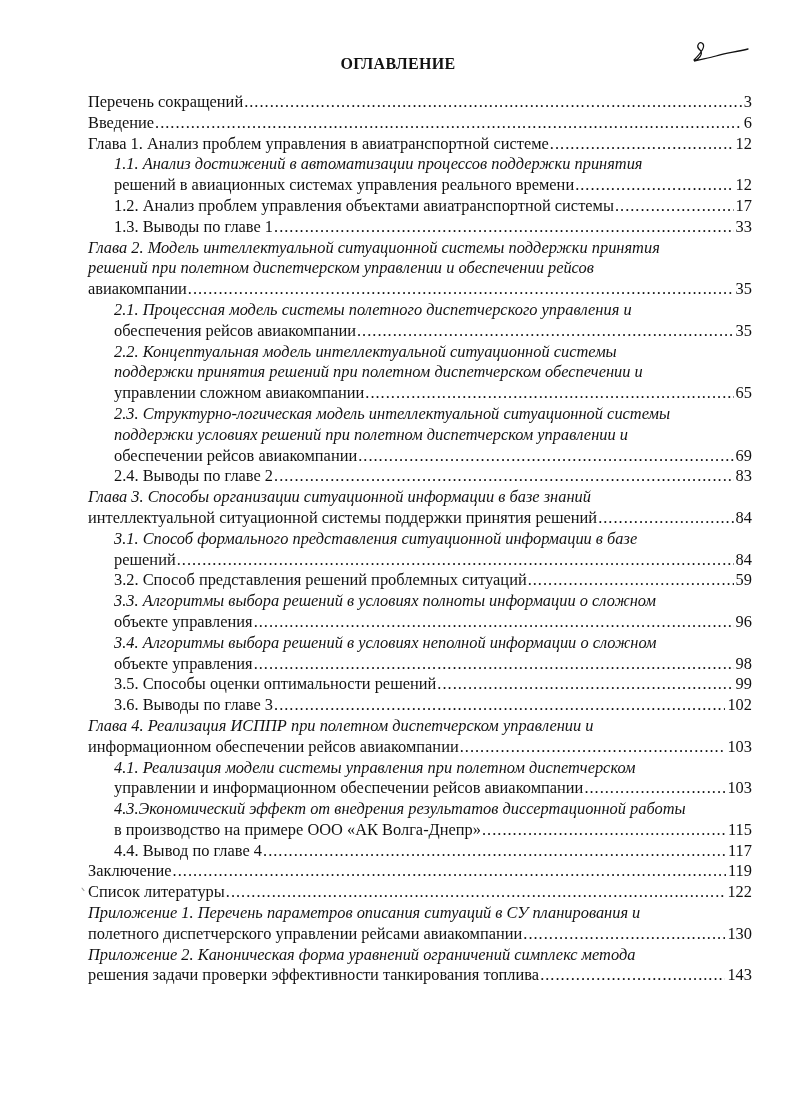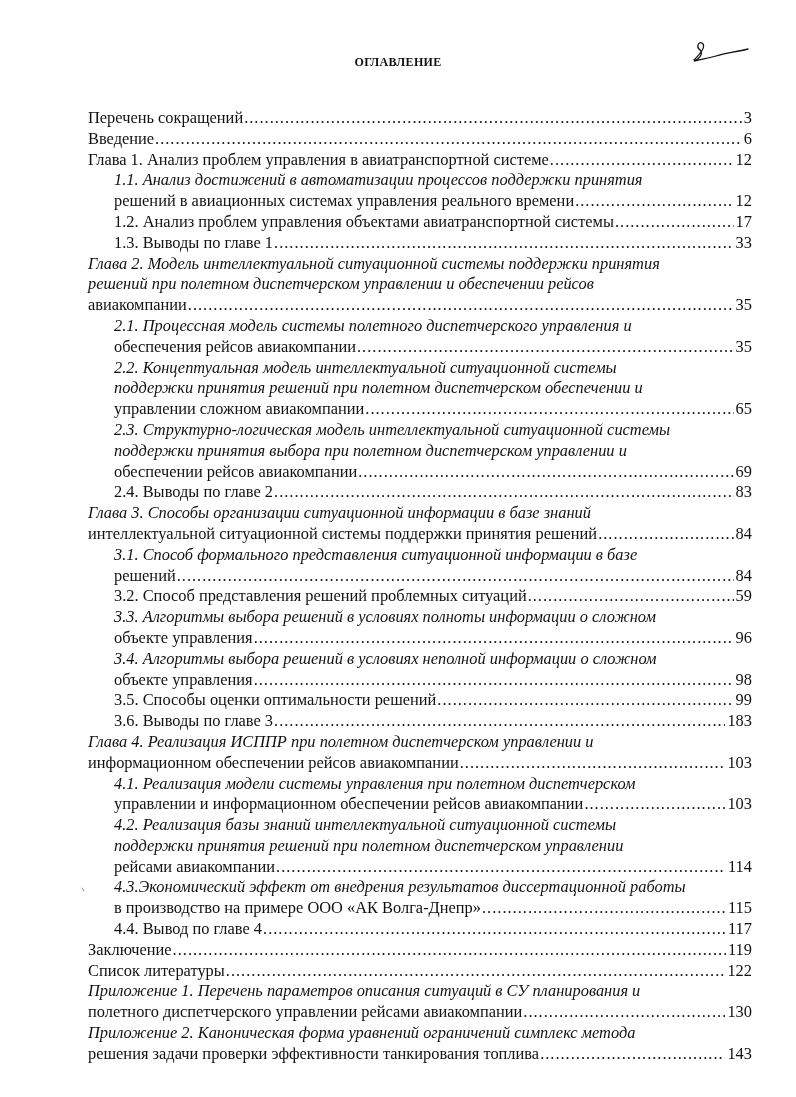--- a/index.html
+++ b/index.html
@@ -6,24 +6,24 @@
   body {
     width: 796px; height: 1097px; position: relative; overflow: hidden;
     font-family: "Liberation Serif", "DejaVu Serif", serif;
     color: #111111;
   }
   .signature {
     position: absolute; left: 676px; top: 36px; width: 80px; height: 30px;
   }
   .title {
     position: absolute; left: 0; right: 0; top: 55px;
-    text-align: center; font-weight: bold; font-size: 12px; letter-spacing: 0.3px;
+    text-align: center; font-weight: bold; font-size: 16px; letter-spacing: 0.3px;
   }
   .toc {
-    position: absolute; left: 88px; top: 108px; width: 664px;
+    position: absolute; left: 88px; top: 92px; width: 664px;
     font-size: 16.4px; line-height: 20.8px;
   }
   .entry { position: relative; }
   .entry.sub { padding-left: 26px; }
   .line { display: block; white-space: nowrap; font-style: italic; }
   .last { display: flex; align-items: baseline; white-space: nowrap; }
   .last .txt { flex: 0 0 auto; }
   .last .dots {
     flex: 1 1 auto; overflow: hidden; white-space: nowrap;
     letter-spacing: 1px; margin: 0 2px 0 1px;
@@ -110,21 +110,21 @@
       <span class="line">2.2. Концептуальная модель интеллектуальной ситуационной системы</span>
       <span class="line">поддержки принятия решений при полетном диспетчерском обеспечении и</span>
       <div class="last">
         <span class="txt">управлении сложном авиакомпании</span>
         <span class="dots"></span>
         <span class="pg">65</span>
       </div>
     </div>
     <div class="entry sub">
       <span class="line">2.3. Структурно-логическая модель интеллектуальной ситуационной системы</span>
-      <span class="line">поддержки принятия выбора при полетном диспетчерском управлении и</span>
+      <span class="line">поддержки условиях решений при полетном диспетчерском управлении и</span>
       <div class="last">
         <span class="txt">обеспечении рейсов авиакомпании</span>
         <span class="dots"></span>
         <span class="pg">69</span>
       </div>
     </div>
     <div class="entry sub">
       <div class="last">
         <span class="txt">2.4. Выводы по главе 2</span>
         <span class="dots"></span>
@@ -174,49 +174,40 @@
       <div class="last">
         <span class="txt">3.5. Способы оценки оптимальности решений</span>
         <span class="dots"></span>
         <span class="pg">99</span>
       </div>
     </div>
     <div class="entry sub">
       <div class="last">
         <span class="txt">3.6. Выводы по главе 3</span>
         <span class="dots"></span>
-        <span class="pg">183</span>
+        <span class="pg">102</span>
       </div>
     </div>
     <div class="entry">
       <span class="line">Глава 4. Реализация ИСППР  при полетном диспетчерском управлении и</span>
       <div class="last">
         <span class="txt">информационном обеспечении рейсов авиакомпании</span>
         <span class="dots"></span>
         <span class="pg">103</span>
       </div>
     </div>
     <div class="entry sub">
       <span class="line">4.1. Реализация модели системы управления при полетном диспетчерском</span>
       <div class="last">
         <span class="txt">управлении и информационном обеспечении рейсов авиакомпании </span>
         <span class="dots"></span>
         <span class="pg">103</span>
       </div>
     </div>
     <div class="entry sub">
-      <span class="line">4.2. Реализация базы знаний интеллектуальной ситуационной системы</span>
-      <span class="line">поддержки принятия решений при полетном диспетчерском управлении</span>
-      <div class="last">
-        <span class="txt">рейсами авиакомпании</span>
-        <span class="dots"></span>
-        <span class="pg">114</span>
-      </div>
-    </div>
-    <div class="entry sub">
       <span class="line">4.3.Экономический эффект от внедрения результатов диссертационной работы</span>
       <div class="last">
         <span class="txt">в производство  на примере ООО «АК Волга-Днепр»</span>
         <span class="dots"></span>
         <span class="pg">115</span>
       </div>
     </div>
     <div class="entry sub">
       <div class="last">
         <span class="txt">4.4. Вывод по главе 4</span>

